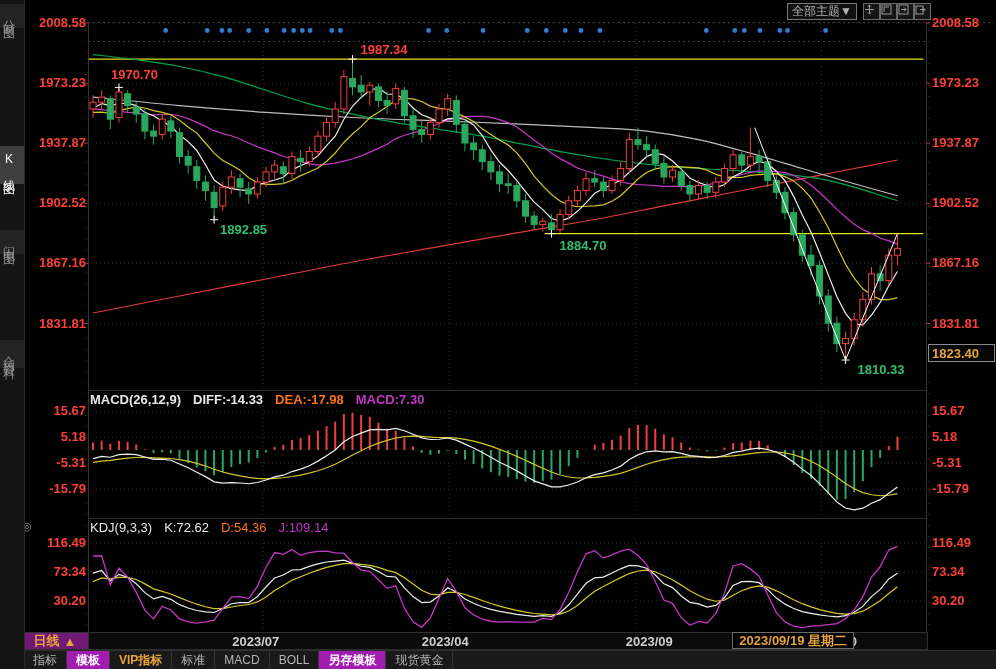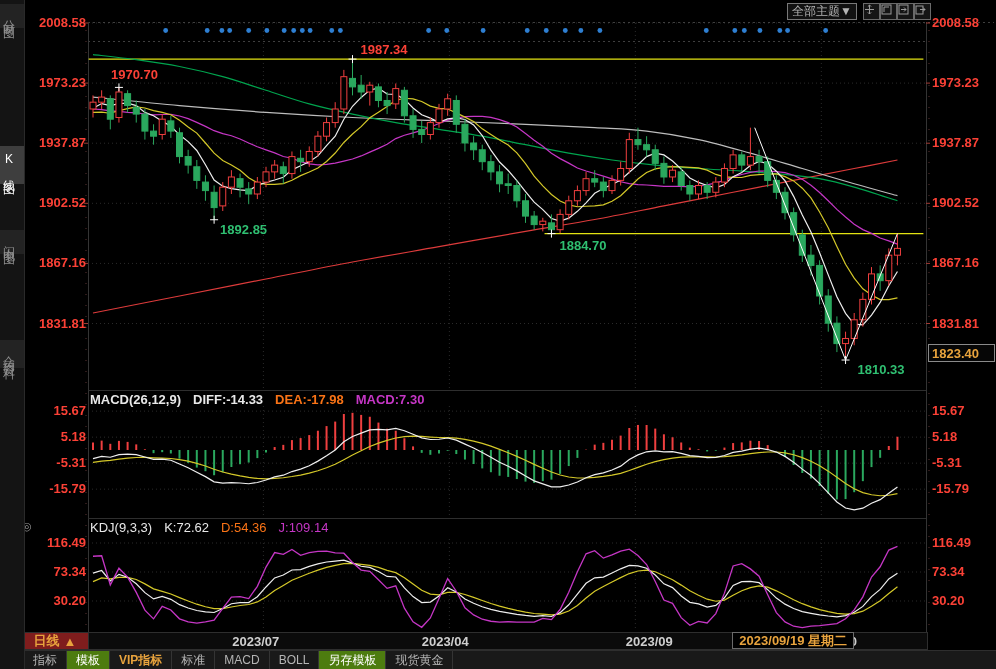--- a/index.html
+++ b/index.html
@@ -30,31 +30,31 @@
       align-items:center;justify-content:center;cursor:pointer;z-index:5;}
 
 .axlbl{position:absolute;color:#fb4136;font-size:13px;font-weight:bold;white-space:nowrap;z-index:3;}
 .last-box{position:absolute;left:928px;top:344px;width:62px;height:16px;border:1px solid #8a8a8a;background:#060606;
           color:#e8a33d;font-size:13px;font-weight:bold;display:flex;align-items:center;padding-left:3px;z-index:4;}
 
 .phead{position:absolute;left:90px;display:flex;gap:12px;font-size:13px;z-index:4;white-space:nowrap;}
 .ph-w{color:#e8e8e8;}.ph-y{color:#f97316;}.ph-m{color:#c536c5;}
 .kdj-circle{position:absolute;left:22px;top:520px;color:#9a9a9a;font-size:11px;z-index:4;cursor:pointer;}
 
-.period-box{position:absolute;left:21px;top:632px;width:66px;height:16px;border:1px solid #2e2e2e;background:#7f1d1d;
+.period-box{position:absolute;left:21px;top:632px;width:66px;height:16px;border:1px solid #2e2e2e;background:#701a75;
             color:#e8a33d;font-size:13px;font-weight:bold;display:flex;align-items:center;justify-content:center;gap:4px;z-index:5;cursor:pointer;}
 .date-strip{position:absolute;left:88px;top:632px;width:838px;height:16px;background:#0b0b0b;border:1px solid #2e2e2e;z-index:4;}
 .date-lbl{position:absolute;top:1px;width:70px;text-align:center;color:#cfcfcf;font-size:13px;font-weight:bold;}
 .date-tip{position:absolute;top:-1px;height:15px;border:1px solid #6a6a6a;background:#000;color:#e8a33d;
           font-size:13px;font-weight:bold;padding:0 6px;display:flex;align-items:center;z-index:6;white-space:nowrap;}
 
 .toolbar{position:absolute;left:0;top:650px;width:996px;height:19px;background:#191919;border-top:1px solid #2e2e2e;
          display:flex;align-items:stretch;padding-left:24px;box-sizing:border-box;z-index:5;}
 .tb{padding:4px 9px;font-size:12px;color:#b5b5b5;display:flex;align-items:center;border-right:1px solid #343434;cursor:pointer;white-space:nowrap;}
-.tb.sel{background:#4d7c0f;color:#fff;font-weight:normal;}
+.tb.sel{background:#a21caf;color:#fff;font-weight:bold;}
 .tb.vip{color:#e8a33d;font-weight:bold;}
 </style>
 </head>
 <body>
 
 <div class="app">
 
   <svg id="chart" width="996" height="669">
       <g>
         <line x1="88" y1="23" x2="926" y2="23" stroke="#2a2a2a" stroke-dasharray="1,3"></line>

